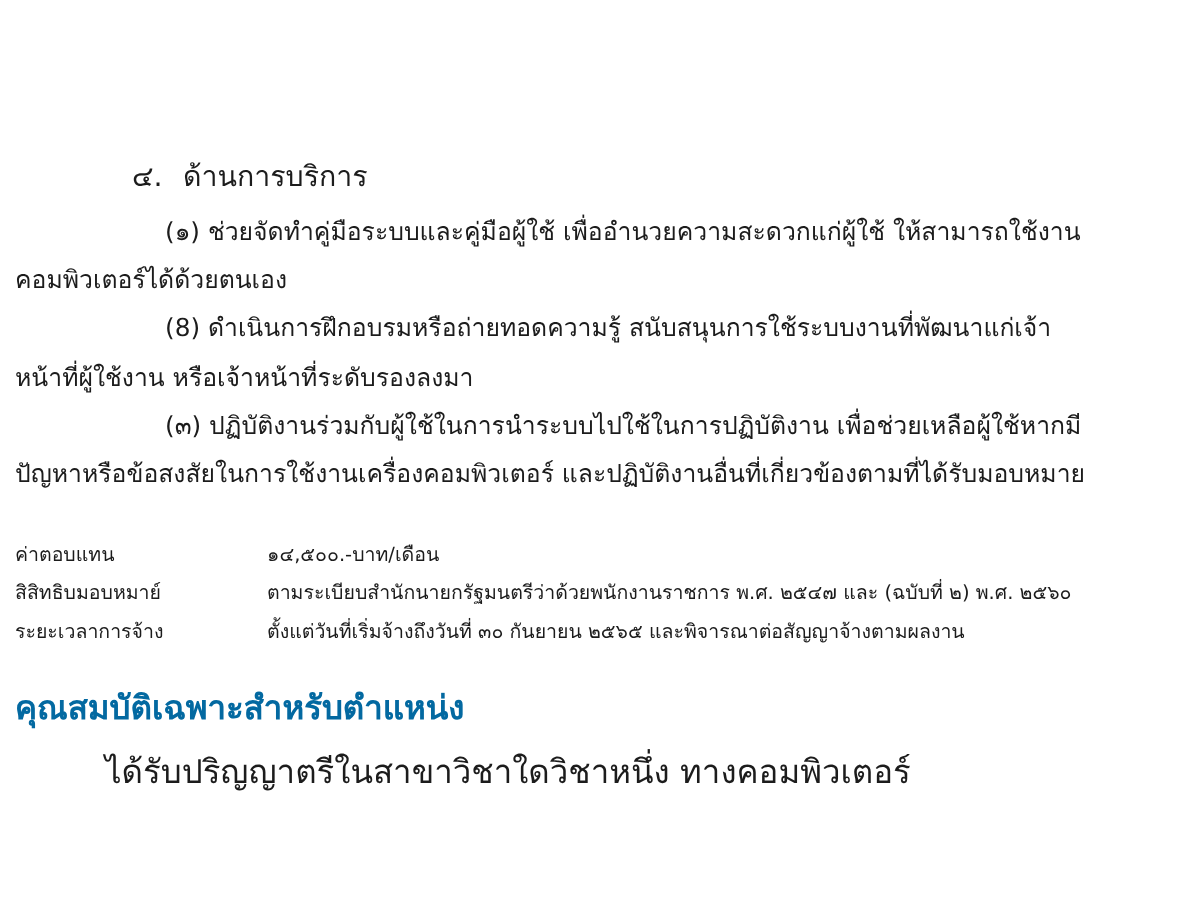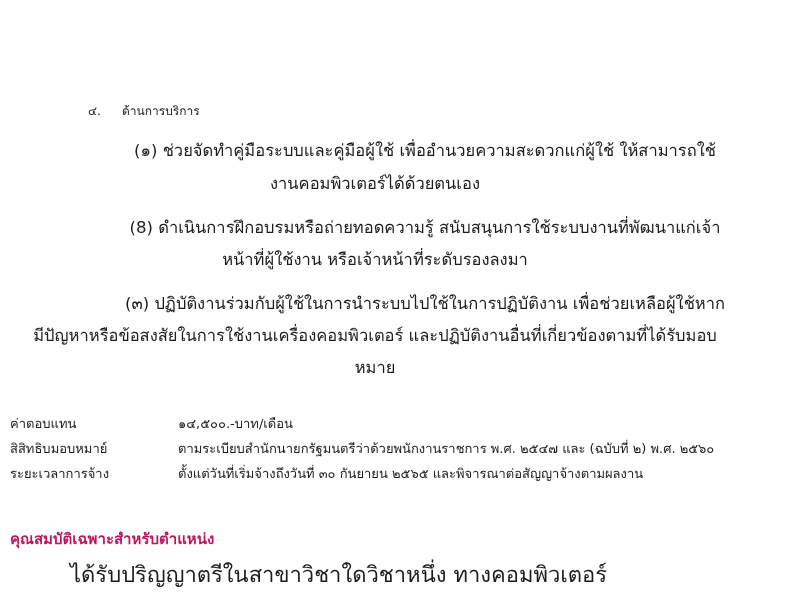--- a/index.html
+++ b/index.html
@@ -22,34 +22,34 @@
     padding: 100px 40px 0 10px;
   }
   .doc-body {
     font-size: 16.5px;
     line-height: 1.95;
     color: #1c1c1c;
   }
   .section-heading {
     margin: 0 0 2px 0;
     padding-left: 78px;
-    font-size: 12px;
+    font-size: 19px;
     line-height: 1.95;
     white-space: nowrap;
   }
   .section-heading .num {
     display: inline-block;
     min-width: 34px;
   }
   .para {
-    margin: 12px;
+    margin: 0;
     text-indent: 100px;
     font-size: 16.5px;
     line-height: 1.95;
-    text-align: center;
+    text-align: left;
     padding-right: 20px;
   }
   .para + .para {
     margin-top: 0px;
   }
   .info-table {
     margin-top: 26px;
     border-collapse: collapse;
     width: 100%;
   }
@@ -61,25 +61,25 @@
     white-space: nowrap;
   }
   .info-table td.label {
     width: 168px;
     padding-left: 0px;
   }
   .info-table td.value {
     padding-left: 0px;
   }
   .qual-heading {
-    margin-top: 38px;
-    font-size: 15px;
+    margin-top: 18px;
+    font-size: 22px;
     line-height: 1.95;
     font-weight: bold;
-    color: #be185d;
+    color: #0369a1;
   }
   .qual-line {
     margin: 0;
     text-indent: 60px;
     font-size: 22px;
     line-height: 1.95;
   }
 </style>
 </head>
 <body>

